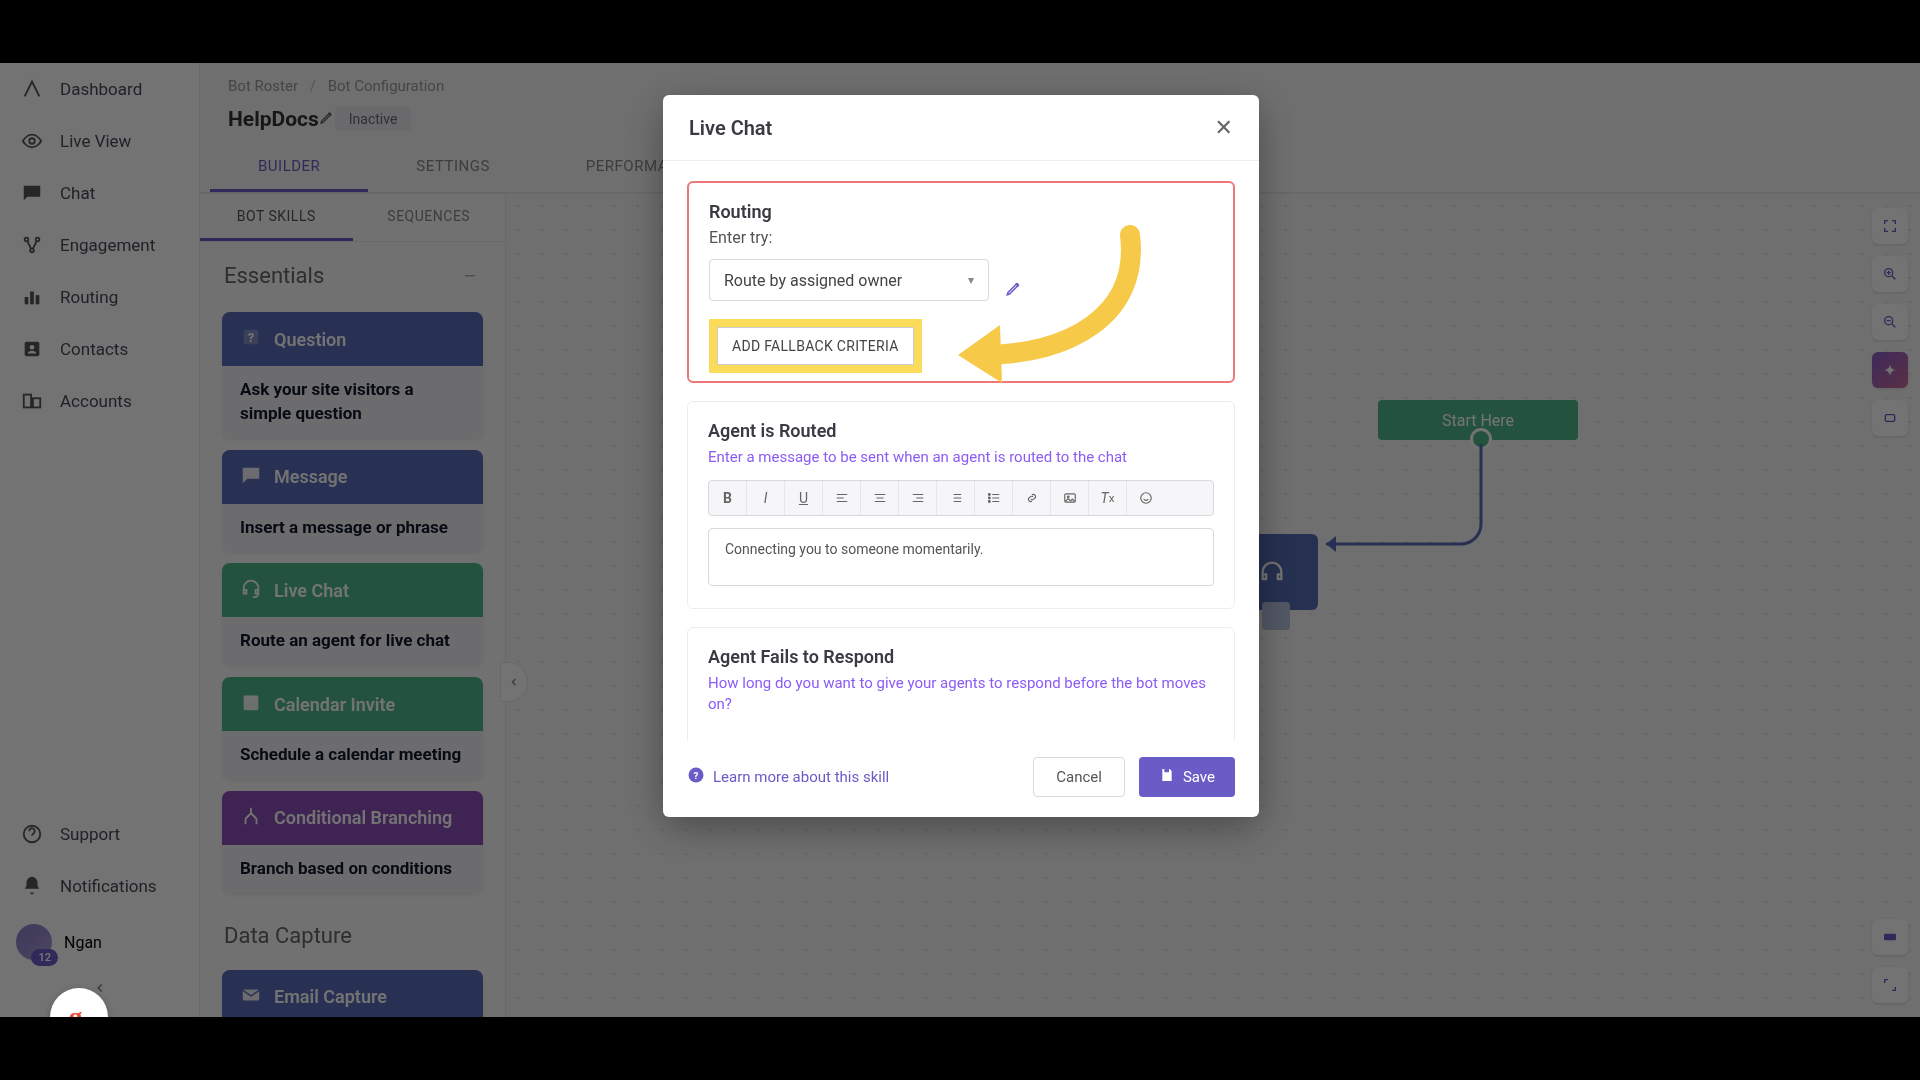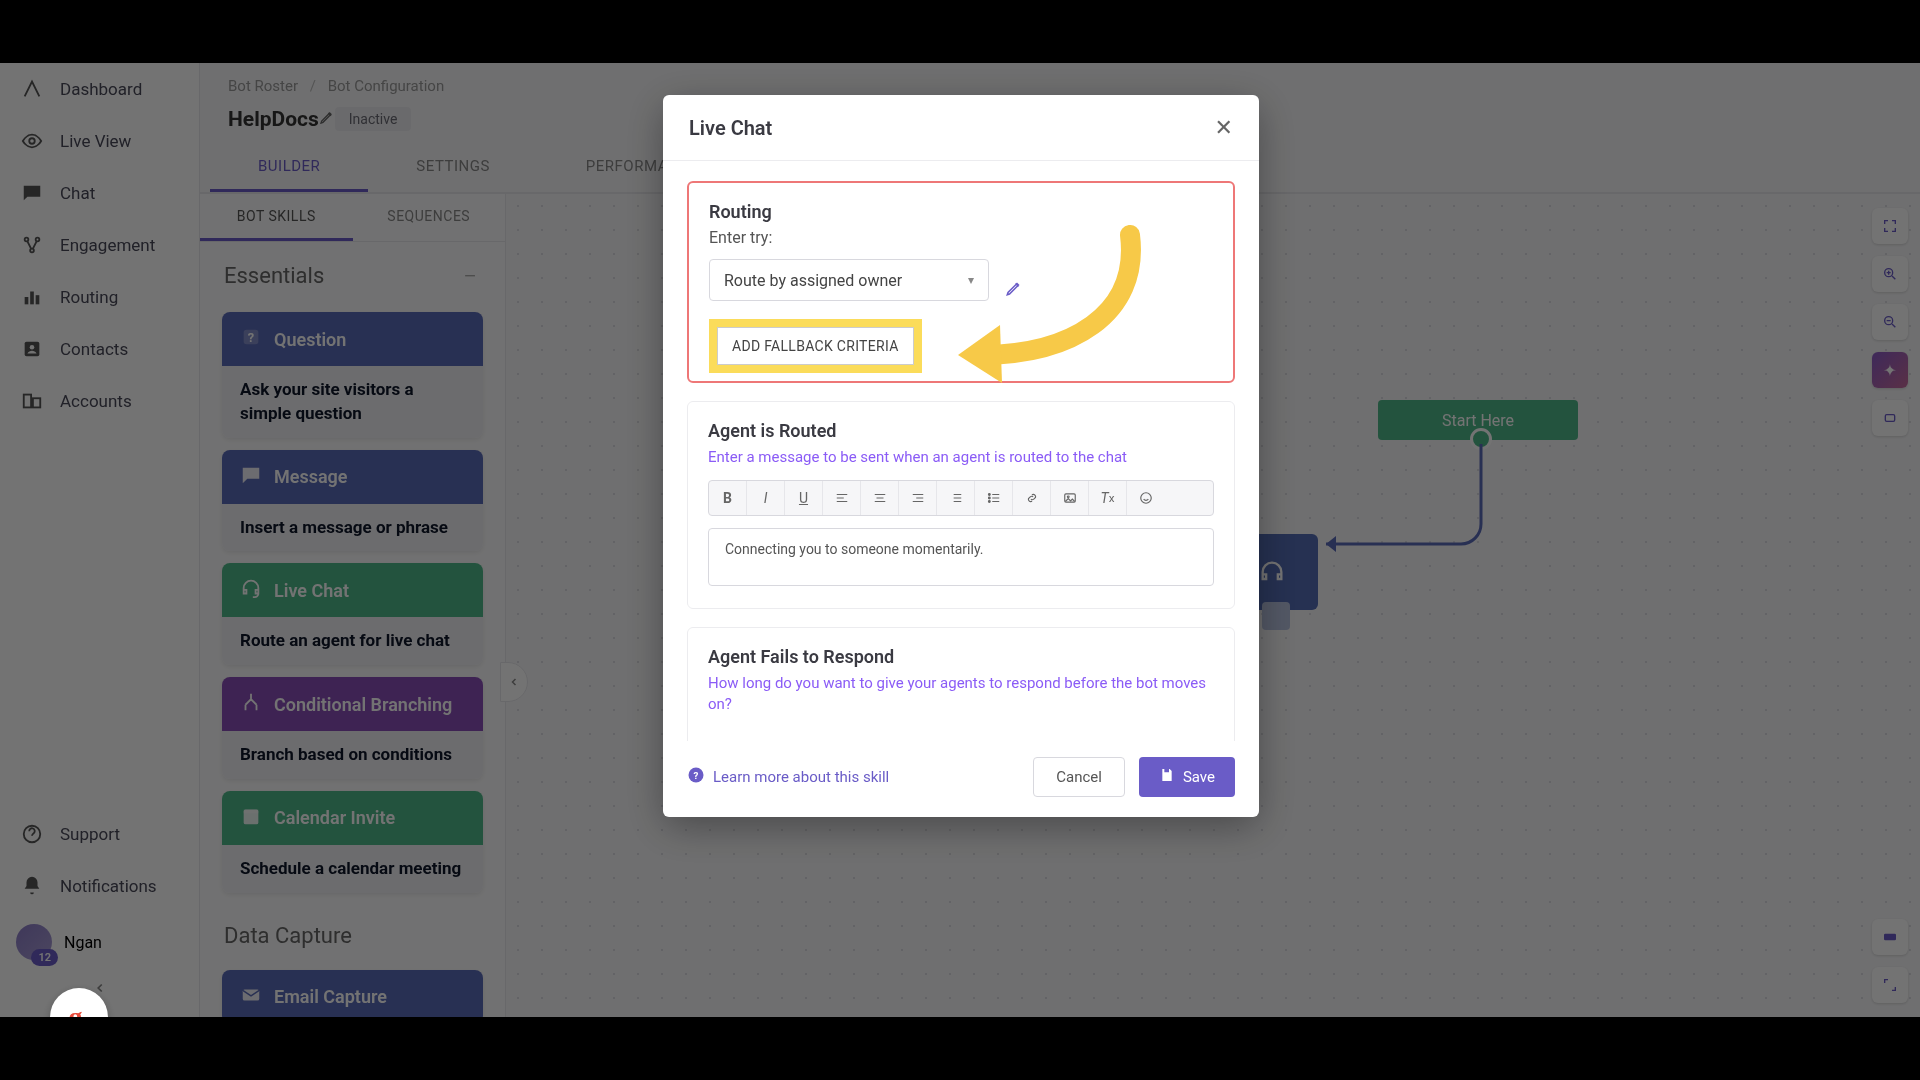--- a/index.html
+++ b/index.html
@@ -295,37 +295,37 @@
         <div class="skill-card">
           <div class="skill-head c-green">
             <span><svg width="22" height="22" viewBox="0 0 24 24" fill="none" stroke="#fff" stroke-width="2">
                   <path d="M4 14v-2a8 8 0 0116 0v2M4 14v4h3v-4H4zM20 14v4h-3v-4h3zM20 18a4 4 0 01-4 4h-2"></path>
                 </svg></span>
             <span>Live Chat</span>
           </div>
           <div class="skill-body">Route an agent for live chat</div>
         </div>
         <div class="skill-card">
-          <div class="skill-head c-purple">
-            <span><svg width="22" height="22" viewBox="0 0 24 24" fill="none" stroke="#fff" stroke-width="2">
-                  <path d="M12 3v6M12 9l-6 6M12 9l6 6M6 15v6M18 15v6"></path>
-                </svg></span>
-            <span>Conditional Branching</span>
-          </div>
-          <div class="skill-body">Branch based on conditions</div>
-        </div>
-        <div class="skill-card">
           <div class="skill-head c-green">
             <span><svg width="22" height="22" viewBox="0 0 24 24" fill="#fff">
                   <rect x="4" y="5" width="16" height="16" rx="2" fill="rgba(255,255,255,0.9)"></rect>
                   <rect x="4" y="5" width="16" height="4" fill="rgba(255,255,255,0.4)"></rect>
                 </svg></span>
             <span>Calendar Invite</span>
           </div>
           <div class="skill-body">Schedule a calendar meeting</div>
+        </div>
+        <div class="skill-card">
+          <div class="skill-head c-purple">
+            <span><svg width="22" height="22" viewBox="0 0 24 24" fill="none" stroke="#fff" stroke-width="2">
+                  <path d="M12 3v6M12 9l-6 6M12 9l6 6M6 15v6M18 15v6"></path>
+                </svg></span>
+            <span>Conditional Branching</span>
+          </div>
+          <div class="skill-body">Branch based on conditions</div>
         </div>
         <div class="section-label">
           <span>Data Capture</span>
         </div>
         <div class="skill-card">
           <div class="skill-head c-blue">
             <span><svg width="22" height="22" viewBox="0 0 24 24" fill="#fff">
                   <rect x="3" y="6" width="18" height="12" rx="2" fill="rgba(255,255,255,0.9)"></rect>
                   <path d="M3 7l9 6 9-6" stroke="#5a6ab8" stroke-width="1.5" fill="none"></path>
                 </svg></span>

